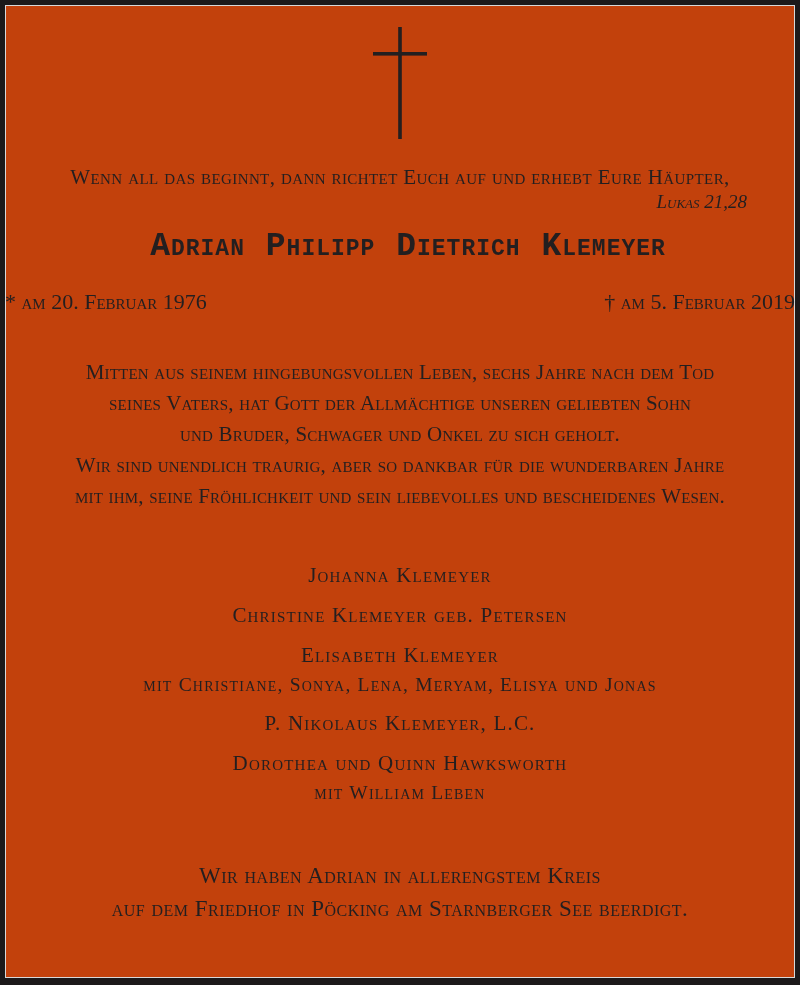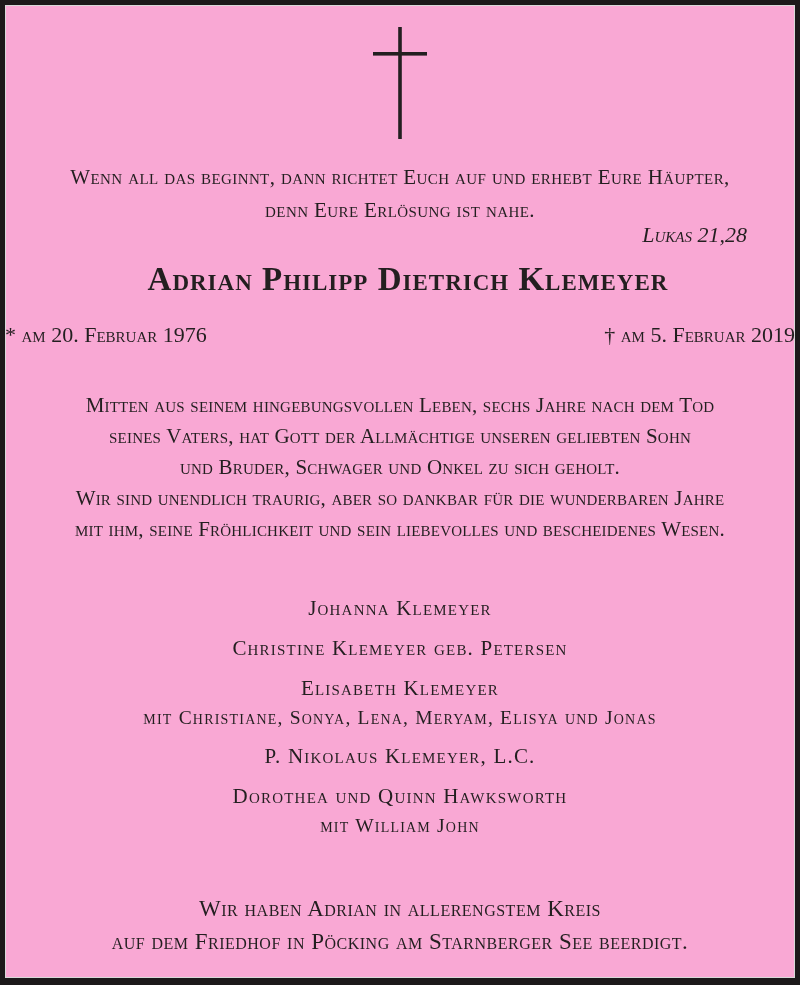--- a/index.html
+++ b/index.html
@@ -7,21 +7,21 @@
     padding: 0;
     width: 800px;
     height: 985px;
     background: #ffffff;
     overflow: hidden;
   }
   .card {
     box-sizing: border-box;
     width: 800px;
     height: 985px;
-    background: #f9a8d4;
+    background: #c2410c;
     border: 5px solid #1c191a;
     border-bottom-width: 7px;
     box-shadow: inset 0 0 0 1px #d8d8d8;
     color: #231f20;
     font-family: "Liberation Serif", "DejaVu Serif", serif;
     text-align: center;
     position: relative;
     overflow: hidden;
   }
   .line { white-space: nowrap; }
@@ -41,32 +41,33 @@
     font-size: 21px;
     line-height: 33px;
     letter-spacing: 0.4px;
   }
   .citation {
     margin-top: -4px;
     padding-right: 48px;
     text-align: right;
     font-variant: small-caps;
     font-style: italic;
-    font-size: 22px;
+    font-size: 19px;
     line-height: 24px;
   }
 
   
   .name {
     margin: 12px 0 0 16px;
     font-variant: small-caps;
     font-weight: bold;
     font-size: 33px;
     line-height: 41px;
     letter-spacing: 1px;
+    font-family: Liberation Mono, monospace;
   }
   .dates {
     margin-top: 22px;
     display: flex;
     justify-content: space-between;
     gap: 70px;
     font-variant: small-caps;
     font-size: 22px;
     line-height: 26px;
   }
@@ -115,21 +116,20 @@
 
   <div class="cross-wrap">
     <svg width="58" height="112" viewBox="0 0 58 112" xmlns="http://www.w3.org/2000/svg">
       <rect x="27.2" y="0" width="3.6" height="112" fill="#231f20"></rect>
       <rect x="2" y="25" width="54" height="3.6" fill="#231f20"></rect>
     </svg>
   </div>
 
   <div class="quote">
     <div class="line">Wenn all das beginnt, dann richtet Euch auf und erhebt Eure Häupter,</div>
-    <div class="line">denn Eure Erlösung ist nahe.</div>
   </div>
 
   <div class="citation">Lukas 21,28</div>
 
   <h1 class="name">Adrian Philipp Dietrich Klemeyer</h1>
 
   <div class="dates">
     <span class="line">* am 20. Februar 1976</span>
     <span class="line">† am 5. Februar 2019</span>
   </div>
@@ -142,21 +142,21 @@
     <div class="line">mit ihm, seine Fröhlichkeit und sein liebevolles und bescheidenes Wesen.</div>
   </div>
 
   <div class="mourners">
     <div class="mourner main">Johanna Klemeyer</div>
     <div class="mourner main">Christine Klemeyer geb. Petersen</div>
     <div class="mourner main">Elisabeth Klemeyer</div>
     <div class="mourner sub">mit Christiane, Sonya, Lena, Meryam, Elisya und Jonas</div>
     <div class="mourner main">P. Nikolaus Klemeyer, L.C.</div>
     <div class="mourner main">Dorothea und Quinn Hawksworth</div>
-    <div class="mourner sub">mit William John</div>
+    <div class="mourner sub">mit William Leben</div>
   </div>
 
   <div class="closing">
     <div class="line">Wir haben Adrian in allerengstem Kreis</div>
     <div class="line">auf dem Friedhof in Pöcking am Starnberger See beerdigt.</div>
   </div>
 
 </div>
 
 </body></html>

